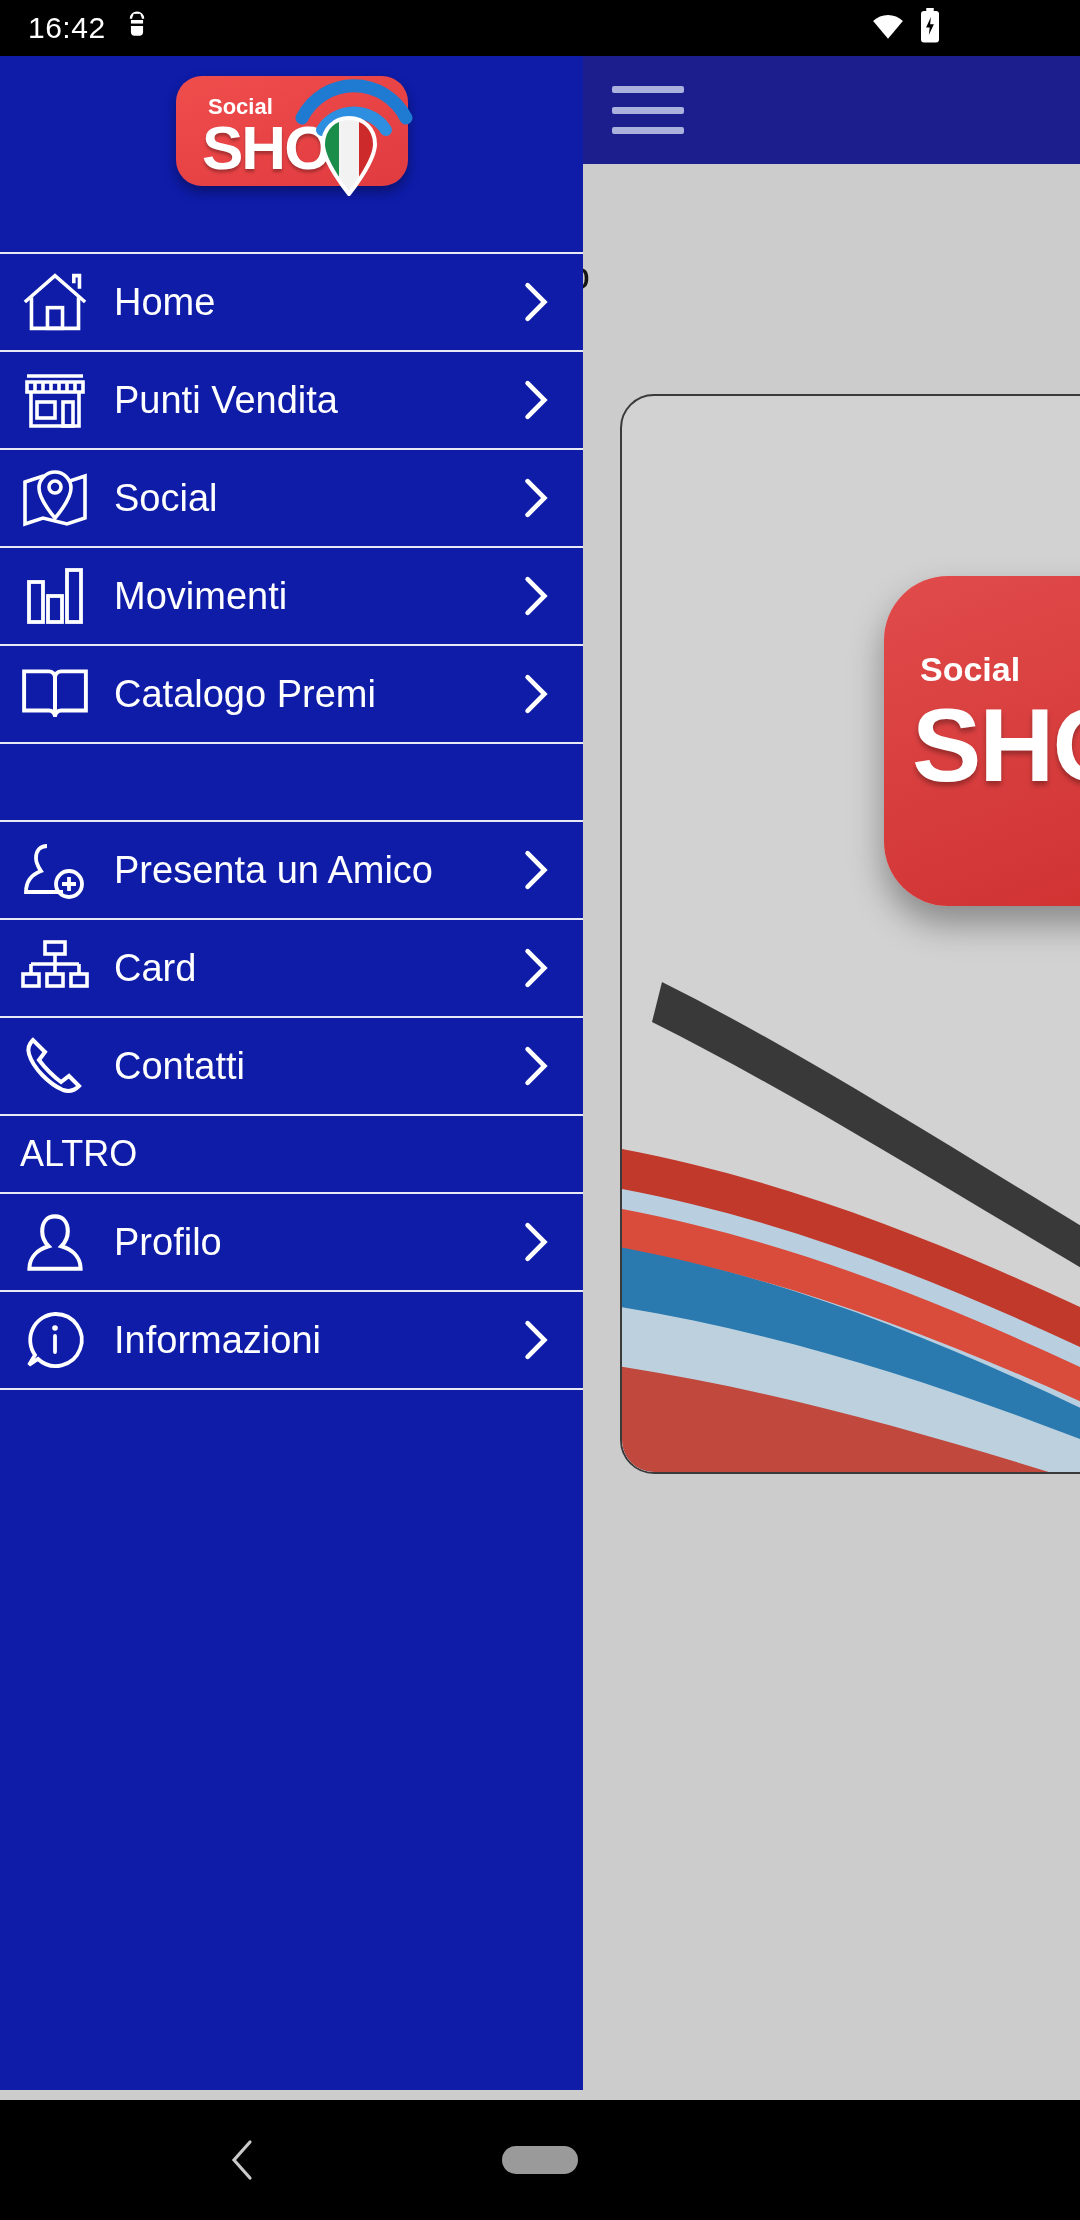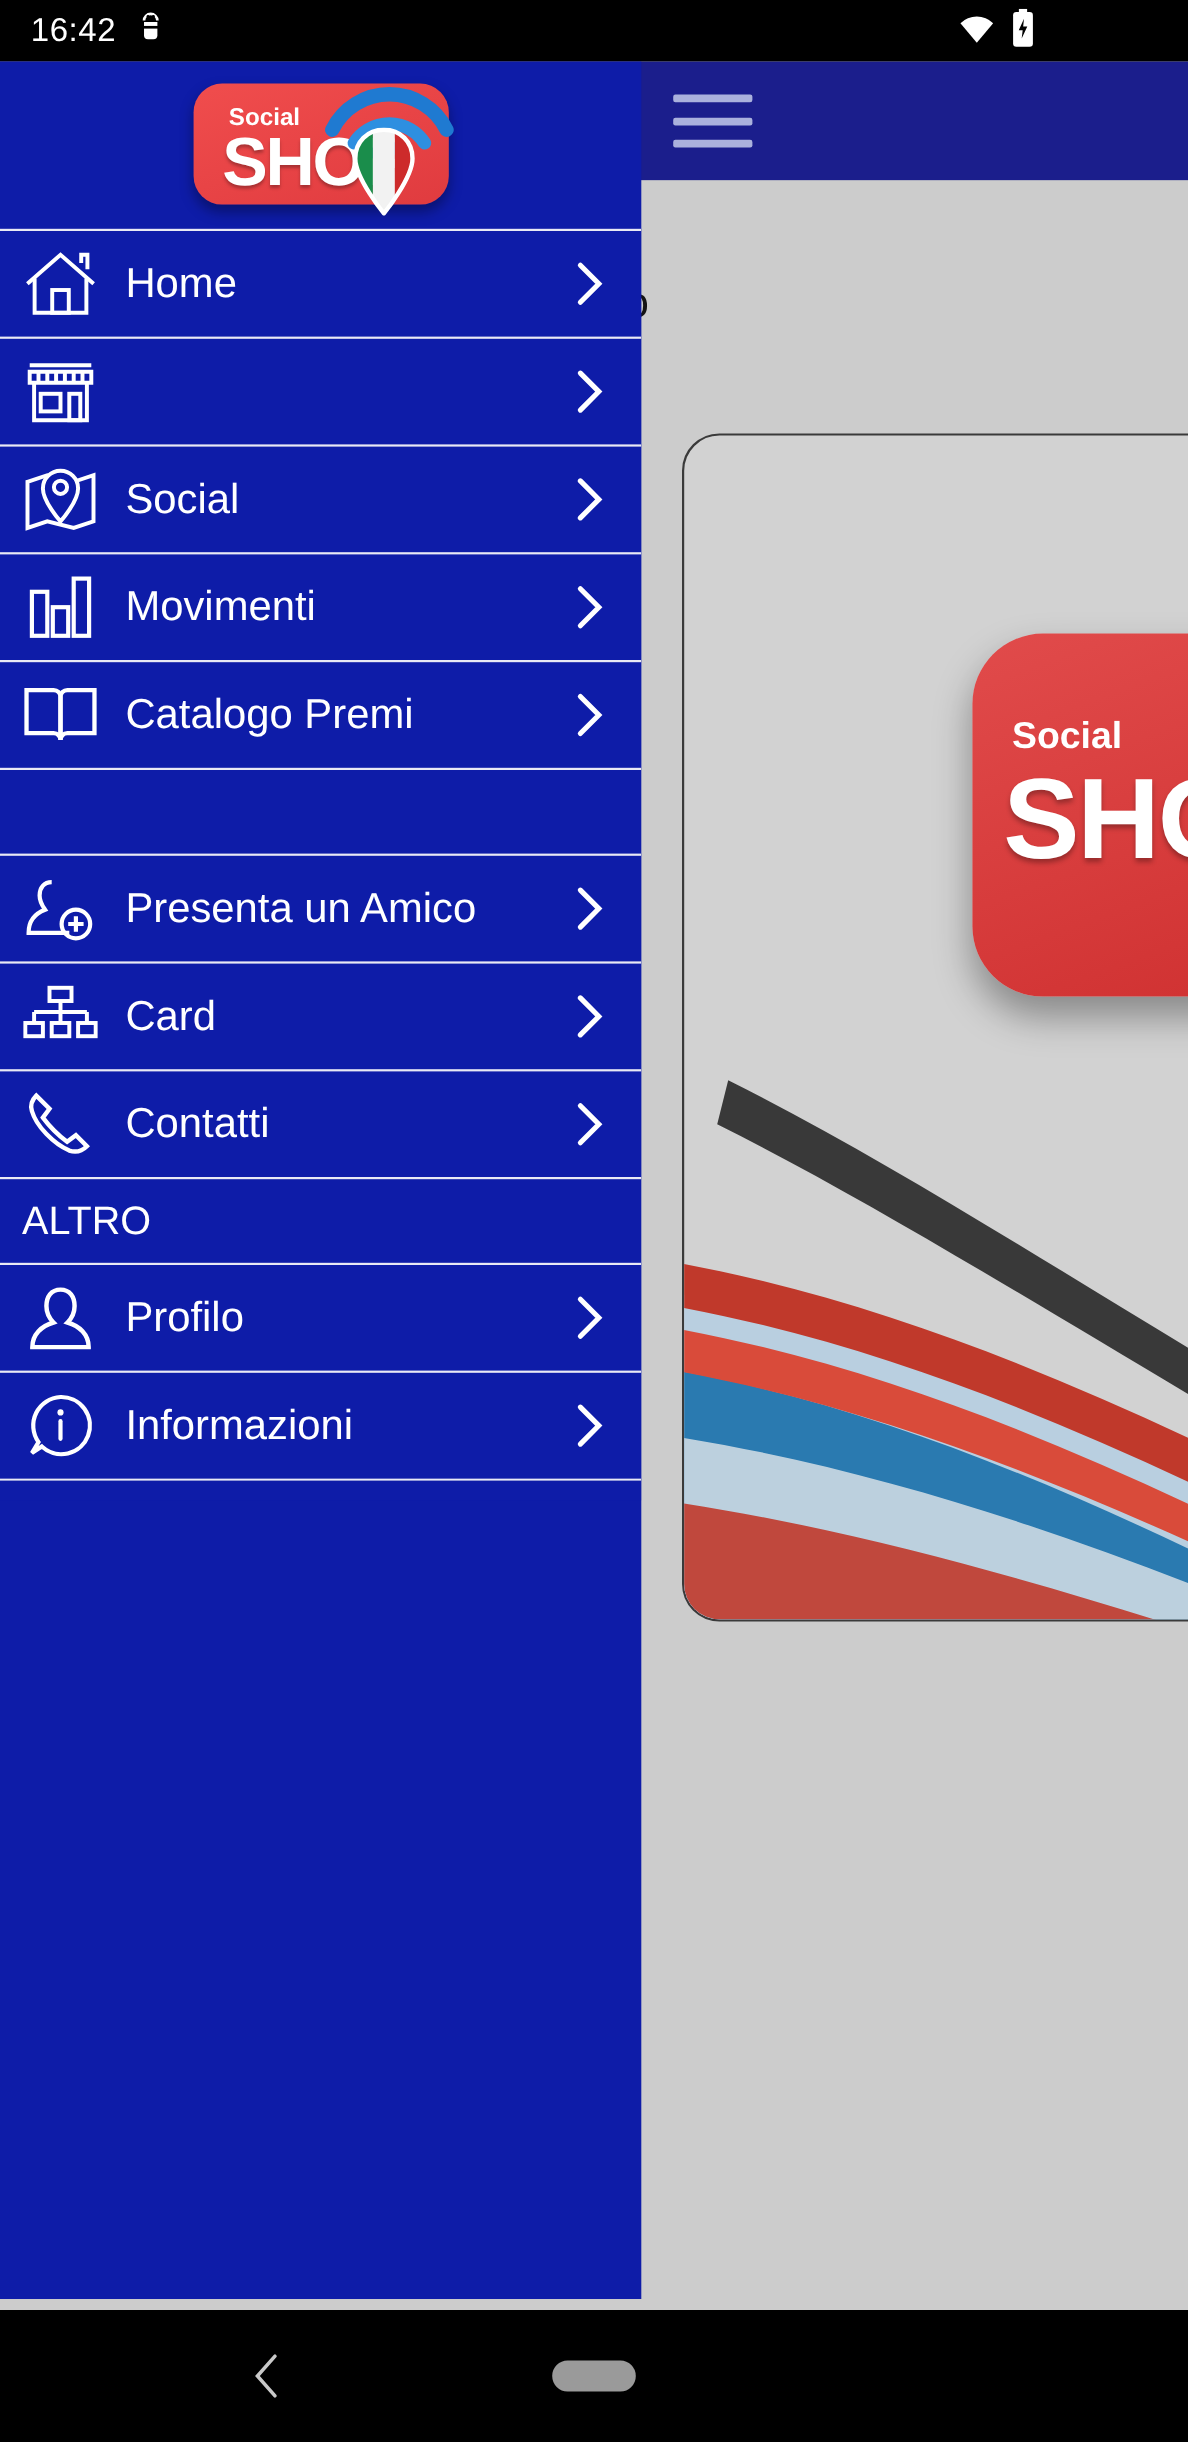--- a/index.html
+++ b/index.html
@@ -53,21 +53,21 @@
      background:linear-gradient(160deg,#f04d4d,#e03b3f); border-radius:26px;
      box-shadow:0 6px 12px rgba(0,0,0,.35); }
   .brand-social{ position:absolute; left:32px; top:18px; color:#fff; font-size:22px;
      font-weight:bold; z-index:3; }
   .brand-shop{ position:absolute; left:26px; top:36px; color:#fff; font-size:62px;
      font-weight:bold; letter-spacing:-2px; z-index:3;
      text-shadow:0 3px 3px rgba(0,0,0,.28); }
   .brand-wifi{ position:absolute; left:118px; top:-8px; width:120px; height:76px; z-index:4; }
   .brand-pin{ position:absolute; left:142px; top:40px; width:62px; height:80px; z-index:5; }
 
-  .nav{ position:relative; }
+  .nav{ position:relative;margin-top:44px; }
   .row{ position:relative; display:flex; align-items:center; height:98px;
         border-top:2px solid #e9e9f5; padding-left:18px; }
   .row.item{ background:#0e1ca8; }
   .row.active{ background:#ee4447; }
   .row.section{ height:78px; padding-left:20px; }
   .row .ico{ width:74px; height:74px; display:flex; align-items:center;
              justify-content:center; flex:0 0 74px; }
   .row .label{ color:#fff; font-size:38px; margin-left:22px; }
   .row.section .label{ margin-left:0; font-size:36px; }
   .row .chev{ position:absolute; right:34px; top:50%; transform:translateY(-50%);
@@ -199,20 +199,21 @@
         <span class="ico">
           <svg width="68" height="64" viewBox="0 0 34 32" fill="none" stroke="#fff" stroke-width="1.8">
             <path d="M3 4 H31"></path>
               <path d="M3 7 H31 V12 H3 Z"></path>
             <path d="M7 7 V12 M11 7 V12 M15 7 V12 M19 7 V12 M23 7 V12 M27 7 V12"></path>
             <path d="M5 12 V29 H29 V12"></path>
             <rect x="8" y="17" width="9" height="8"></rect>
               <rect x="21" y="17" width="5" height="12"></rect>
           </svg>
         </span>
+        <span class="label">Punti Vendita</span>
         <svg class="chev" viewBox="0 0 12 20">
           <path d="M2 2 L10 10 L2 18" fill="none" stroke="#fff" stroke-width="2.2" stroke-linecap="round"></path>
         </svg>
       </div>
 
       <div class="row item">
         <span class="ico">
           <svg width="70" height="64" viewBox="0 0 34 32" fill="none" stroke="#fff" stroke-width="1.8">
             <path d="M2 8 L11 5 L23 8 L32 5 V26 L23 29 L11 26 L2 29 Z"></path>
             <path d="M17 3 C12.6 3 9 6.6 9 11 C9 17 17 26 17 26 C17 26 25 17 25 11 C25 6.6 21.4 3 17 3z" fill="#0e1ca8"></path>

